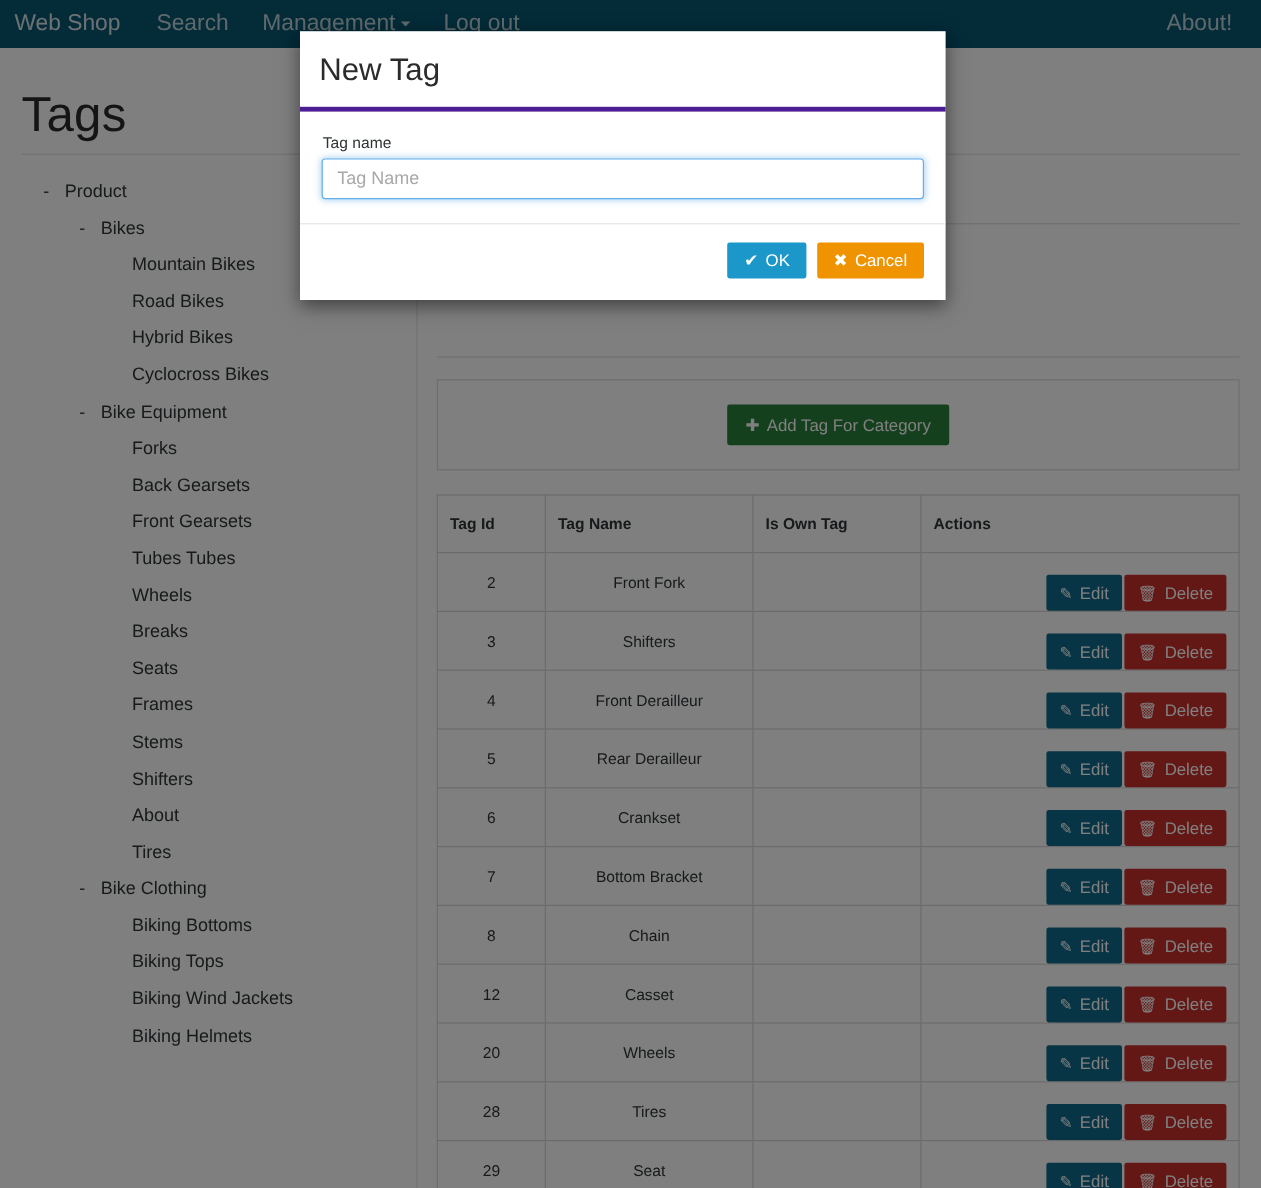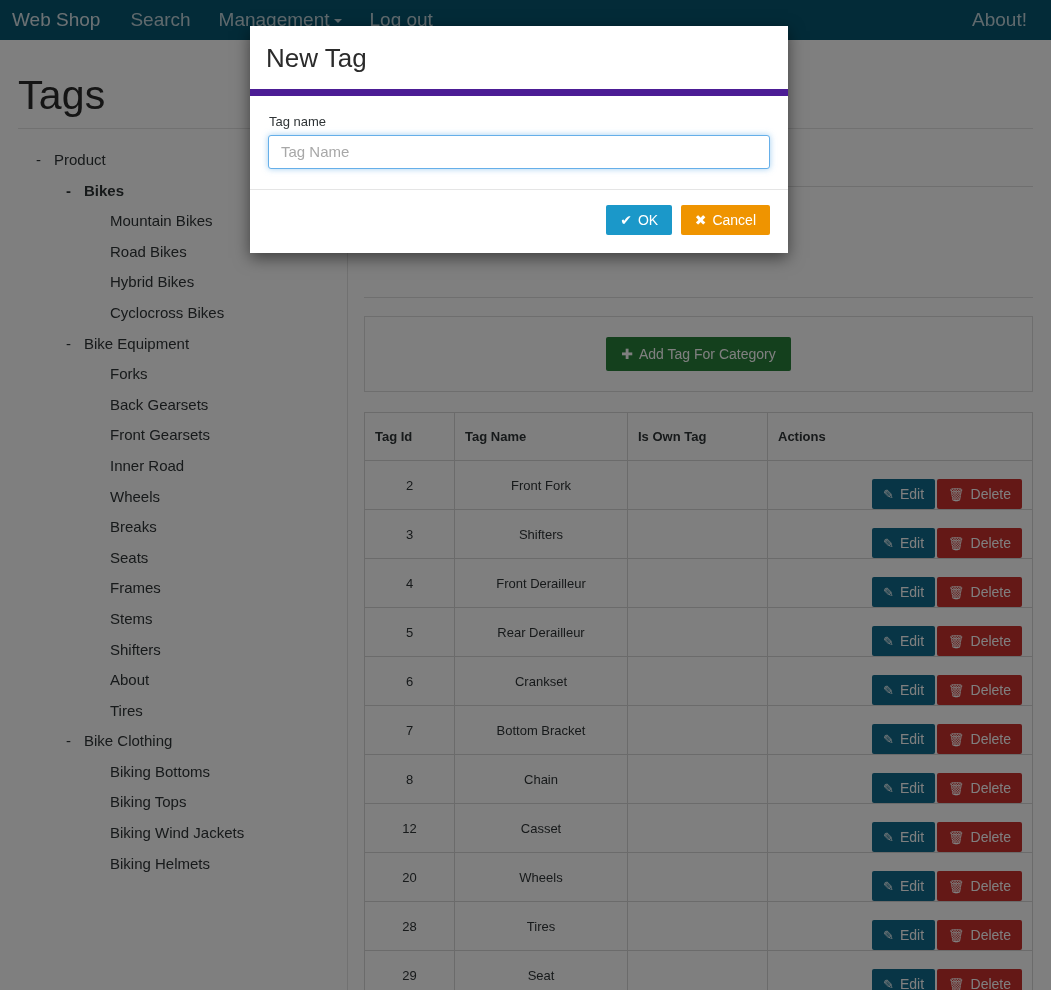--- a/index.html
+++ b/index.html
@@ -95,21 +95,21 @@
   }
   .tnode .dash {
     display: inline-block;
     width: 12px;
     margin-right: 6px;
     color: #2f3436;
   }
   .lvl1 { padding-left: 18px; }
   .lvl2 { padding-left: 48px; }
   .lvl3 { padding-left: 92px; }
-  .tnode.bold { font-weight: bold; }
+  .tnode.bold { font-weight: normal; }
 
   
   .content {
     flex: 1 1 auto;
     padding: 0 0 0 16px;
     min-width: 0;
   }
   .content-rule {
     border: 0;
     border-top: 1px solid #dedede;
@@ -192,21 +192,21 @@
     position: absolute;
     left: 250px;
     top: 26px;
     width: 538px;
     background: #ffffff;
     z-index: 60;
     box-shadow: 0 5px 15px rgba(0,0,0,.5);
   }
   .modal-header {
     padding: 18px 16px 16px 16px;
-    border-bottom: 7px solid #4c1d95;
+    border-bottom: 4px solid #4c1d95;
   }
   .modal-title {
     font-size: 26px;
     font-weight: 300;
     color: #2b2b2b;
     margin: 0;
     line-height: 1.1;
   }
   .modal-body { padding: 18px 18px 20px 18px; }
   .form-label {
@@ -268,21 +268,21 @@
           <div class="tnode lvl1"><span class="dash">-</span><span>Product</span></div>
           <div class="tnode lvl2 bold"><span class="dash">-</span><span>Bikes</span></div>
           <div class="tnode lvl3"><span>Mountain Bikes</span></div>
           <div class="tnode lvl3"><span>Road Bikes</span></div>
           <div class="tnode lvl3"><span>Hybrid Bikes</span></div>
           <div class="tnode lvl3"><span>Cyclocross Bikes</span></div>
           <div class="tnode lvl2"><span class="dash">-</span><span>Bike Equipment</span></div>
           <div class="tnode lvl3"><span>Forks</span></div>
           <div class="tnode lvl3"><span>Back Gearsets</span></div>
           <div class="tnode lvl3"><span>Front Gearsets</span></div>
-          <div class="tnode lvl3"><span>Inner Road</span></div>
+          <div class="tnode lvl3"><span>Tubes Tubes</span></div>
           <div class="tnode lvl3"><span>Wheels</span></div>
           <div class="tnode lvl3"><span>Breaks</span></div>
           <div class="tnode lvl3"><span>Seats</span></div>
           <div class="tnode lvl3"><span>Frames</span></div>
           <div class="tnode lvl3"><span>Stems</span></div>
           <div class="tnode lvl3"><span>Shifters</span></div>
           <div class="tnode lvl3"><span>About</span></div>
           <div class="tnode lvl3"><span>Tires</span></div>
           <div class="tnode lvl2"><span class="dash">-</span><span>Bike Clothing</span></div>
           <div class="tnode lvl3"><span>Biking Bottoms</span></div>

